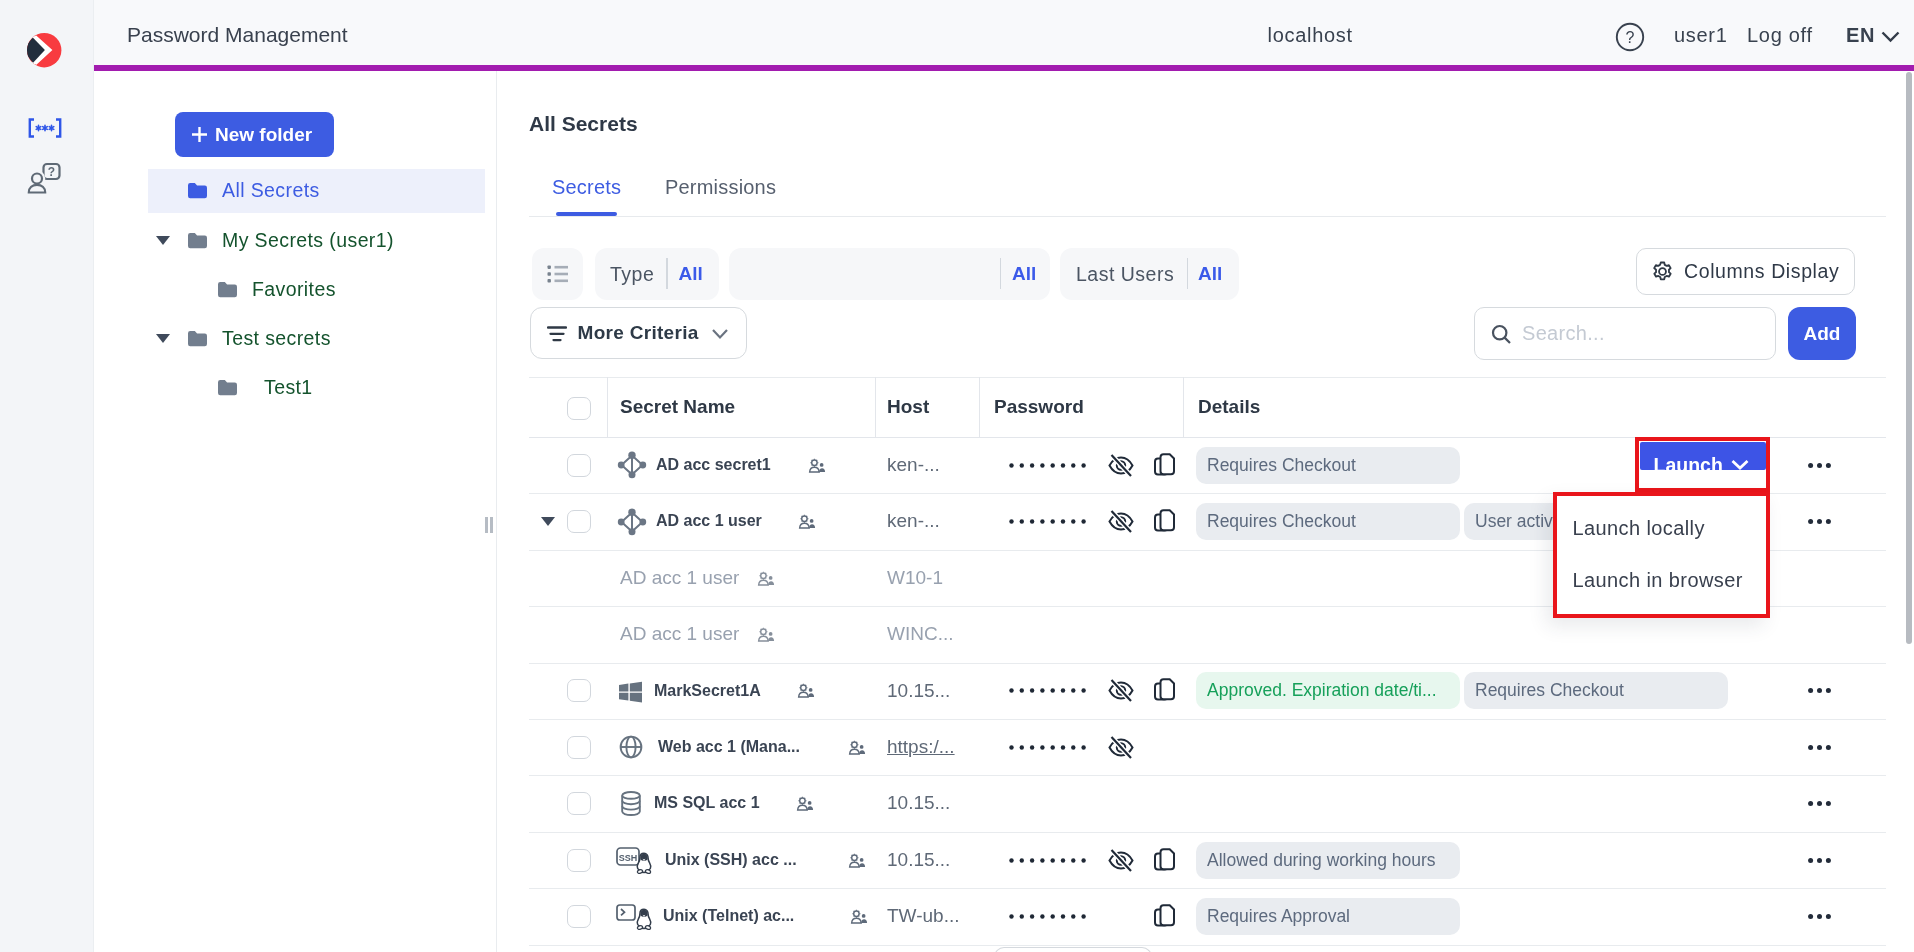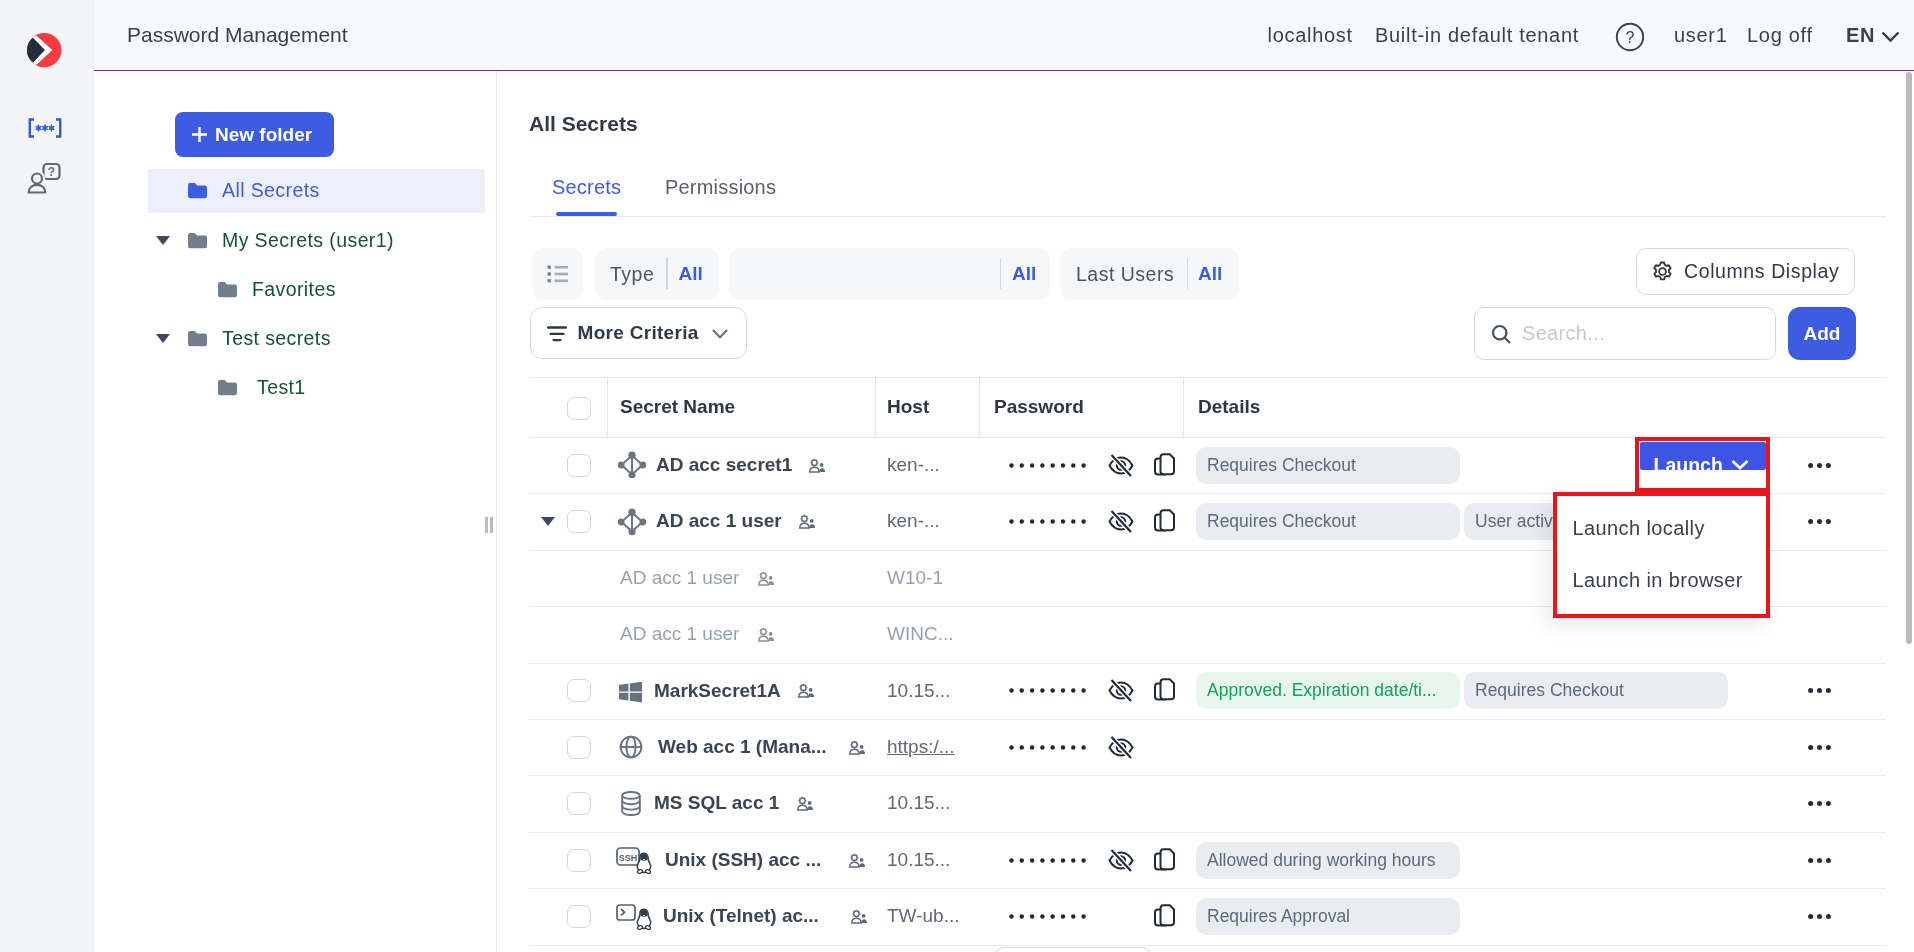--- a/index.html
+++ b/index.html
@@ -1,40 +1,40 @@
 <!DOCTYPE html>
 <html><head>
 <meta charset="utf-8">
 <style>
   html,body{margin:0;padding:0;}
   body{width:1914px;height:952px;position:relative;overflow:hidden;background:#fff;
        font-family:"Liberation Sans",sans-serif;-webkit-font-smoothing:antialiased;}
   .abs{position:absolute;}
   .txt{position:absolute;white-space:nowrap;}
   
-  #hdr{position:absolute;left:94px;top:0;width:1820px;height:71px;background:#f8f9fb;border-bottom:1px solid #a21caf;box-sizing:border-box;}
+  #hdr{position:absolute;left:94px;top:0;width:1820px;height:71px;background:#f8f9fb;border-bottom:6px solid #a21caf;box-sizing:border-box;}
   #rail{position:absolute;left:0;top:0;width:94px;height:952px;background:#f3f5f8;border-right:1px solid #ebeef1;box-sizing:border-box;}
   .h-item{position:absolute;top:0;height:70px;line-height:70px;font-size:20px;letter-spacing:.7px;color:#39424f;white-space:nowrap;}
   
   #tree{position:absolute;left:95px;top:71px;width:402px;height:881px;background:#fff;border-right:1px solid #e9ecef;box-sizing:border-box;}
   .treerow{position:absolute;height:49px;line-height:49px;font-size:19.5px;letter-spacing:.4px;color:#14532d;white-space:nowrap;}
   .caret{position:absolute;width:0;height:0;border-left:7px solid transparent;border-right:7px solid transparent;border-top:9px solid #3f4a5b;}
   
   .bluebtn{position:absolute;background:#3d5ce2;border-radius:8px;color:#fff;font-weight:bold;}
   .fchip{position:absolute;top:247.5px;height:52px;background:#f6f7f9;border-radius:12px;}
   .fchip .lab{position:absolute;top:0;height:52px;line-height:52px;font-size:19.5px;letter-spacing:.5px;color:#4b5563;white-space:nowrap;}
   .fchip .all{position:absolute;top:0;height:52px;line-height:52px;font-size:19px;font-weight:bold;color:#3b5ae9;}
   .fchip .sep{position:absolute;top:10px;height:31px;width:1.5px;background:#d3d8de;}
   .outbtn{position:absolute;background:#fff;border:1.5px solid #d6dade;box-sizing:border-box;}
   
   .hline{position:absolute;left:529px;width:1357px;height:1px;background:#e8ebee;}
   .vline{position:absolute;top:377px;height:60px;width:1px;background:#e3e6eb;}
   .th{position:absolute;top:377px;height:60px;line-height:60px;font-size:19px;font-weight:bold;color:#2e3845;white-space:nowrap;}
   .cb{position:absolute;left:567px;width:24px;height:23px;border:1.5px solid #d2d7dd;border-radius:7px;background:#fff;box-sizing:border-box;}
-  .nm{position:absolute;font-size:19px;font-weight:bold;color:#3a4453;white-space:nowrap;height:56px;line-height:56px;}
+  .nm{position:absolute;font-size:16px;font-weight:bold;color:#3a4453;white-space:nowrap;height:56px;line-height:56px;}
   .sub{position:absolute;font-size:19px;color:#98a1af;white-space:nowrap;height:56px;line-height:56px;}
   .host{position:absolute;left:887px;font-size:19px;color:#5f6977;white-space:nowrap;height:56px;line-height:56px;}
   .chip{position:absolute;width:264px;height:37px;background:#e9ecf0;border-radius:10px;color:#5d6a7e;font-size:17.5px;line-height:37px;box-sizing:border-box;padding-left:11px;overflow:hidden;white-space:nowrap;}
   .chip.green{background:#e7f7ee;color:#16a05a;}
   .icon{position:absolute;}
 </style>
 </head>
 <body>
 <div id="rail">
 
@@ -69,21 +69,20 @@
     <circle cx="11" cy="17.5" r="5" stroke="#f3f5f8" stroke-width="6.5" fill="#f3f5f8"></circle>
     <g stroke="#5f6a76" stroke-width="2.2" fill="none">
       <circle cx="11" cy="17.5" r="5"></circle>
       <path d="M2.8,31.5 c0,-5 3.6,-7.6 8.2,-7.6 s8.2,2.6 8.2,7.6 Z"></path>
     </g>
   </svg>
 </div>
 <div id="hdr">
   <div class="txt" style="left:33px;top:0;height:70px;line-height:70px;font-size:21px;color:#39414e;">Password Management</div>
   <div class="h-item" style="left:1173.5px;">localhost</div>
-  <div class="h-item" style="left:1281px;">Built-in default tenant</div>
   <svg class="abs" style="left:1521px;top:22px;" width="30" height="30" viewBox="0 0 30 30">
     <circle cx="15" cy="15" r="13.2" fill="none" stroke="#39424f" stroke-width="1.9"></circle>
     <text x="15" y="20.5" font-size="16" fill="#39424f" text-anchor="middle" font-family="Liberation Sans,sans-serif">?</text>
   </svg>
   <div class="h-item" style="left:1580px;">user1</div>
   <div class="h-item" style="left:1653px;">Log off</div>
   <div class="h-item" style="left:1752px;font-weight:bold;">EN</div>
   <svg class="abs" style="left:1786px;top:30px;" width="21" height="14" viewBox="0 0 21 14">
     <polyline points="2.5,2.5 10.5,10.5 18.5,2.5" fill="none" stroke="#333c49" stroke-width="2.4"></polyline>
   </svg>
@@ -114,21 +113,21 @@
 
   <div class="caret" style="left:61px;top:262.5px;"></div>
   <svg class="icon" style="left:92px;top:258.5px;" width="21" height="17" viewBox="0 0 21 17">
       <path d="M1,3.2 a2.2,2.2 0 0 1 2.2,-2.2 h4.6 l2.3,2.6 h7.7 a2.2,2.2 0 0 1 2.2,2.2 V14 a2.2,2.2 0 0 1 -2.2,2.2 H3.2 A2.2,2.2 0 0 1 1,14 Z" fill="#727e8e"></path>
     </svg>
   <div class="treerow" style="left:127px;top:242.5px;">Test secrets</div>
 
   <svg class="icon" style="left:122px;top:307.5px;" width="21" height="17" viewBox="0 0 21 17">
       <path d="M1,3.2 a2.2,2.2 0 0 1 2.2,-2.2 h4.6 l2.3,2.6 h7.7 a2.2,2.2 0 0 1 2.2,2.2 V14 a2.2,2.2 0 0 1 -2.2,2.2 H3.2 A2.2,2.2 0 0 1 1,14 Z" fill="#727e8e"></path>
     </svg>
-  <div class="treerow" style="left:162px;top:291.5px;">Test1</div>
+  <div class="treerow" style="left:169px;top:291.5px;">Test1</div>
 
   <div class="abs" style="left:390px;top:446px;width:2.5px;height:16px;background:#b6bcc4;"></div>
   <div class="abs" style="left:395px;top:446px;width:2.5px;height:16px;background:#b6bcc4;"></div>
 </div>
 
 <div class="txt" style="left:529px;top:104px;height:40px;line-height:40px;font-size:21px;font-weight:bold;color:#2f3947;">All Secrets</div>
 <div class="txt" style="left:552px;top:165px;height:45px;line-height:45px;font-size:20px;letter-spacing:.2px;color:#3d5ce2;">Secrets</div>
 <div class="txt" style="left:665px;top:165px;height:45px;line-height:45px;font-size:20px;letter-spacing:.2px;color:#565f6e;">Permissions</div>
 <div class="abs" style="left:529px;top:215.5px;width:1357px;height:1px;background:#e7eaed;"></div>
 <div class="abs" style="left:556px;top:212px;width:61px;height:4px;border-radius:2px;background:#3d5ce2;"></div>

